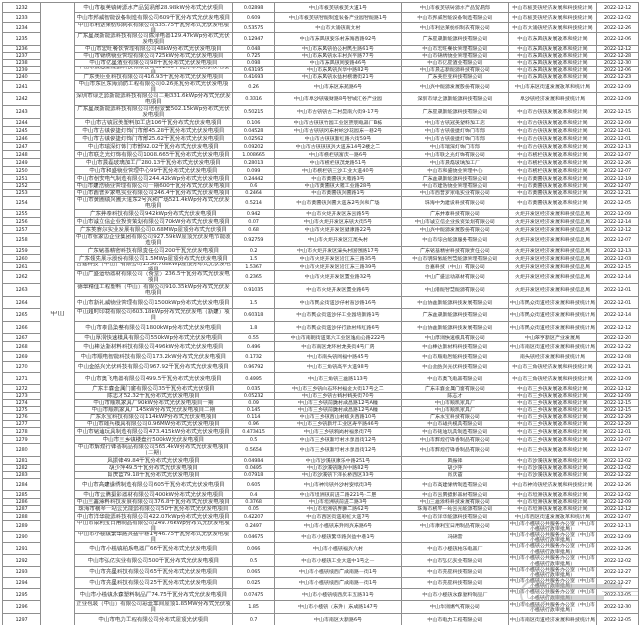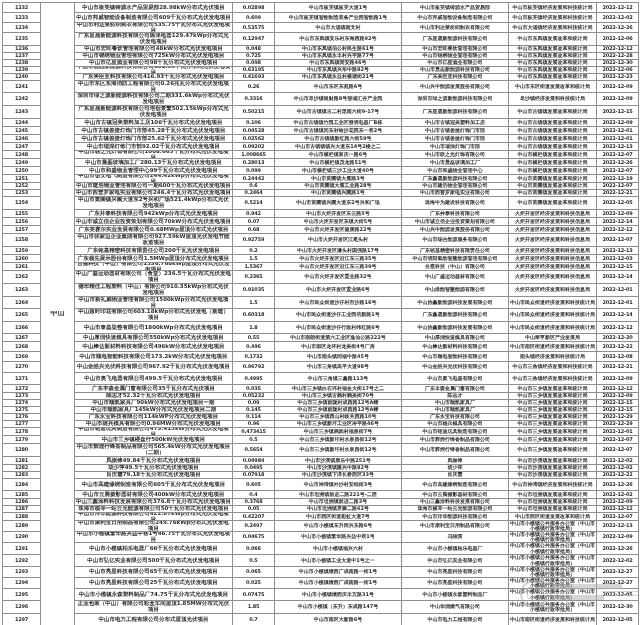--- a/index.html
+++ b/index.html
@@ -1,17 +1,17 @@
 <!DOCTYPE html>
 <html><head>
 <meta charset="utf-8">
 <style>
   html,body{margin:0;padding:0;}
   body{width:640px;height:625px;background:#ffffff;font-family:"DejaVu Sans",sans-serif;}
-  .sheet{position:relative;width:640px;height:625px;overflow:hidden;background:#fff;font-weight:bold;}
+  .sheet{position:relative;width:640px;height:625px;overflow:hidden;background:#fff;}
   table.pv{position:absolute;left:2px;top:2px;width:636px;border-collapse:collapse;table-layout:fixed;}
   td{border:1px solid #8f8f8f;padding:0;vertical-align:middle;color:#2d2d2d;overflow:hidden;}
   .cw{display:flex;align-items:center;justify-content:center;text-align:center;overflow:hidden;
       font-size:5px;line-height:5.2px;word-break:break-all;padding:0 1px;}
   td.c-project .cw{font-size:5.5px;line-height:5.8px;}
   td.c-cap .cw,td.c-date .cw{white-space:nowrap;font-size:5px;letter-spacing:-0.2px;}
   td.c-id .cw{font-size:5px;letter-spacing:-0.2px;}
   td.c-city{text-align:center;}
   td.c-city .cw{font-size:7px;height:auto;}
   

